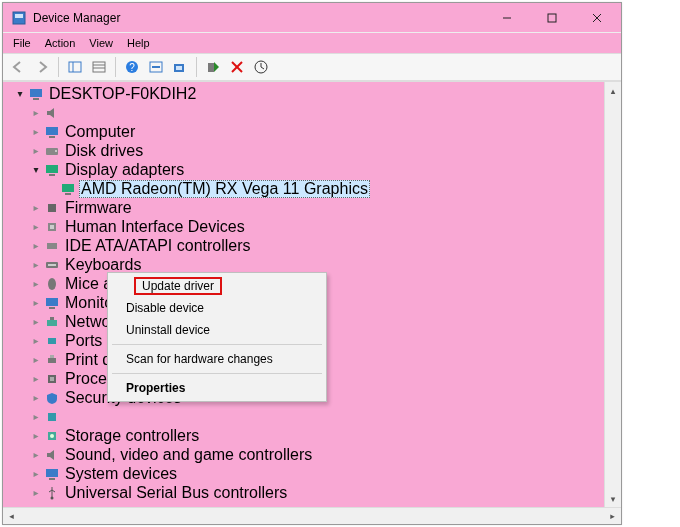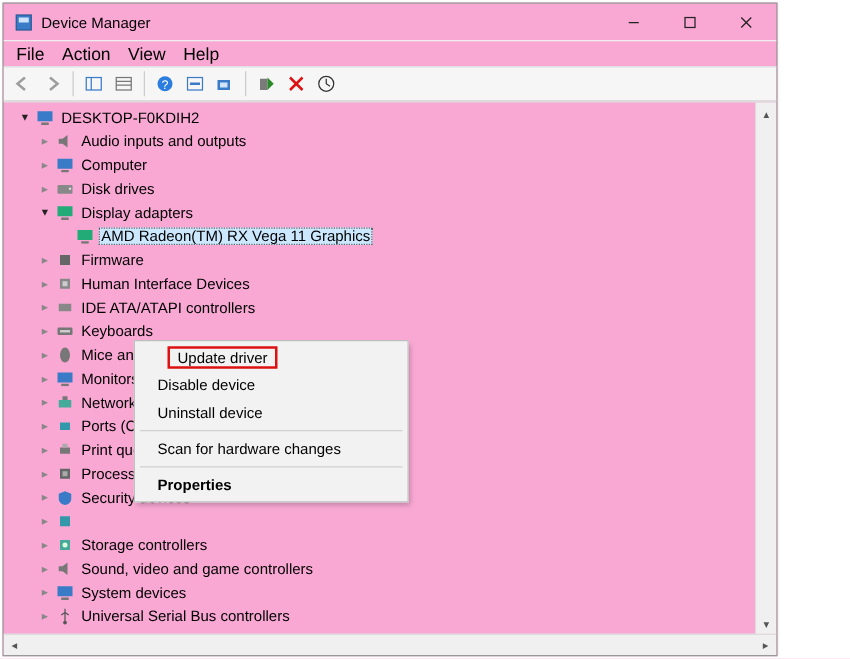--- a/index.html
+++ b/index.html
@@ -27,40 +27,40 @@
     height: 30px;
     display: flex;
     align-items: center;
     padding: 0 2px 0 8px;
     border-bottom: 1px solid #eee;
   }
   .titlebar .ticon { width:16px;height:16px;margin-right:6px;display:flex;align-items:center;justify-content:center;}
   .titlebar .title { flex:1; font-size:12px; }
   .winbtns { display:flex; }
   .winbtn { width:45px;height:28px;display:flex;align-items:center;justify-content:center; }
-  .menubar { height:20px; display:flex; align-items:center; gap:14px; padding:0 10px; font-size:14px;text-align:right;}
+  .menubar { height:20px; display:flex; align-items:center; gap:14px; padding:0 10px; font-size:11px;text-align:right;}
   .toolbar {
     height:28px; border-top:1px solid #ddd; border-bottom:1px solid #ddd;
     background:#f6f6f6; display:flex; align-items:center; padding:0 4px; gap:2px;
   }
   .tbtn { width:22px;height:22px;display:flex;align-items:center;justify-content:center;border:1px solid transparent;border-radius:2px;}
   .tbtn.disabled { opacity:.55; }
   .sep { width:1px;height:20px;background:#ccc;margin:0 3px;}
   .content { flex:1; display:flex; position:relative; border-top:1px solid #ddd;}
   .tree {
     flex:1; overflow:auto; padding:2px 0 2px 2px;
     position:relative;
   }
   .node { display:flex; align-items:center; height:19px; white-space:nowrap; }
   .arrow { width:14px; text-align:center; font-size:10px; color:#666; }
   .arrow.open::before { content:"▾"; color:#222;}
   .arrow.closed::before { content:"▸"; color:#888;}
   .arrow.none::before { content:""; }
   .nicon { width:16px;height:16px;margin:0 3px 0 1px;display:flex;align-items:center;justify-content:center; }
-  .nlabel { font-size:12px; padding:0 2px;text-align:center; }
+  .nlabel { font-size:16px; padding:0 2px;text-align:center; }
   .ind1 { padding-left:8px; }
   .ind2 { padding-left:24px; }
   .ind3 { padding-left:40px; }
   .selected {
     background:#cce8ff;
     outline:1px dotted #666;
     outline-offset:-1px;
   }
   .vscroll {
     width:17px;border-left:1px solid #ddd;background:#f0f0f0;
@@ -213,21 +213,20 @@
         <span class="nlabel">DESKTOP-F0KDIH2</span>
       </div>
 
       <div class="node ind2">
           <span class="arrow closed"></span>
           <span class="nicon">
             <svg width="14" height="12">
               <path d="M2 4 L5 4 L9 1 L9 11 L5 8 L2 8 Z" fill="#777"></path>
             </svg>
           </span>
-          <span class="nlabel">Audio inputs and outputs</span>
         </div>
 
       <div class="node ind2">
           <span class="arrow closed"></span>
           <span class="nicon">
             <svg width="14" height="12">
               <rect x="1" y="1" width="12" height="8" fill="#3a7bc8"></rect>
               <rect x="4" y="10" width="6" height="2" fill="#777"></rect>
             </svg>
           </span>

